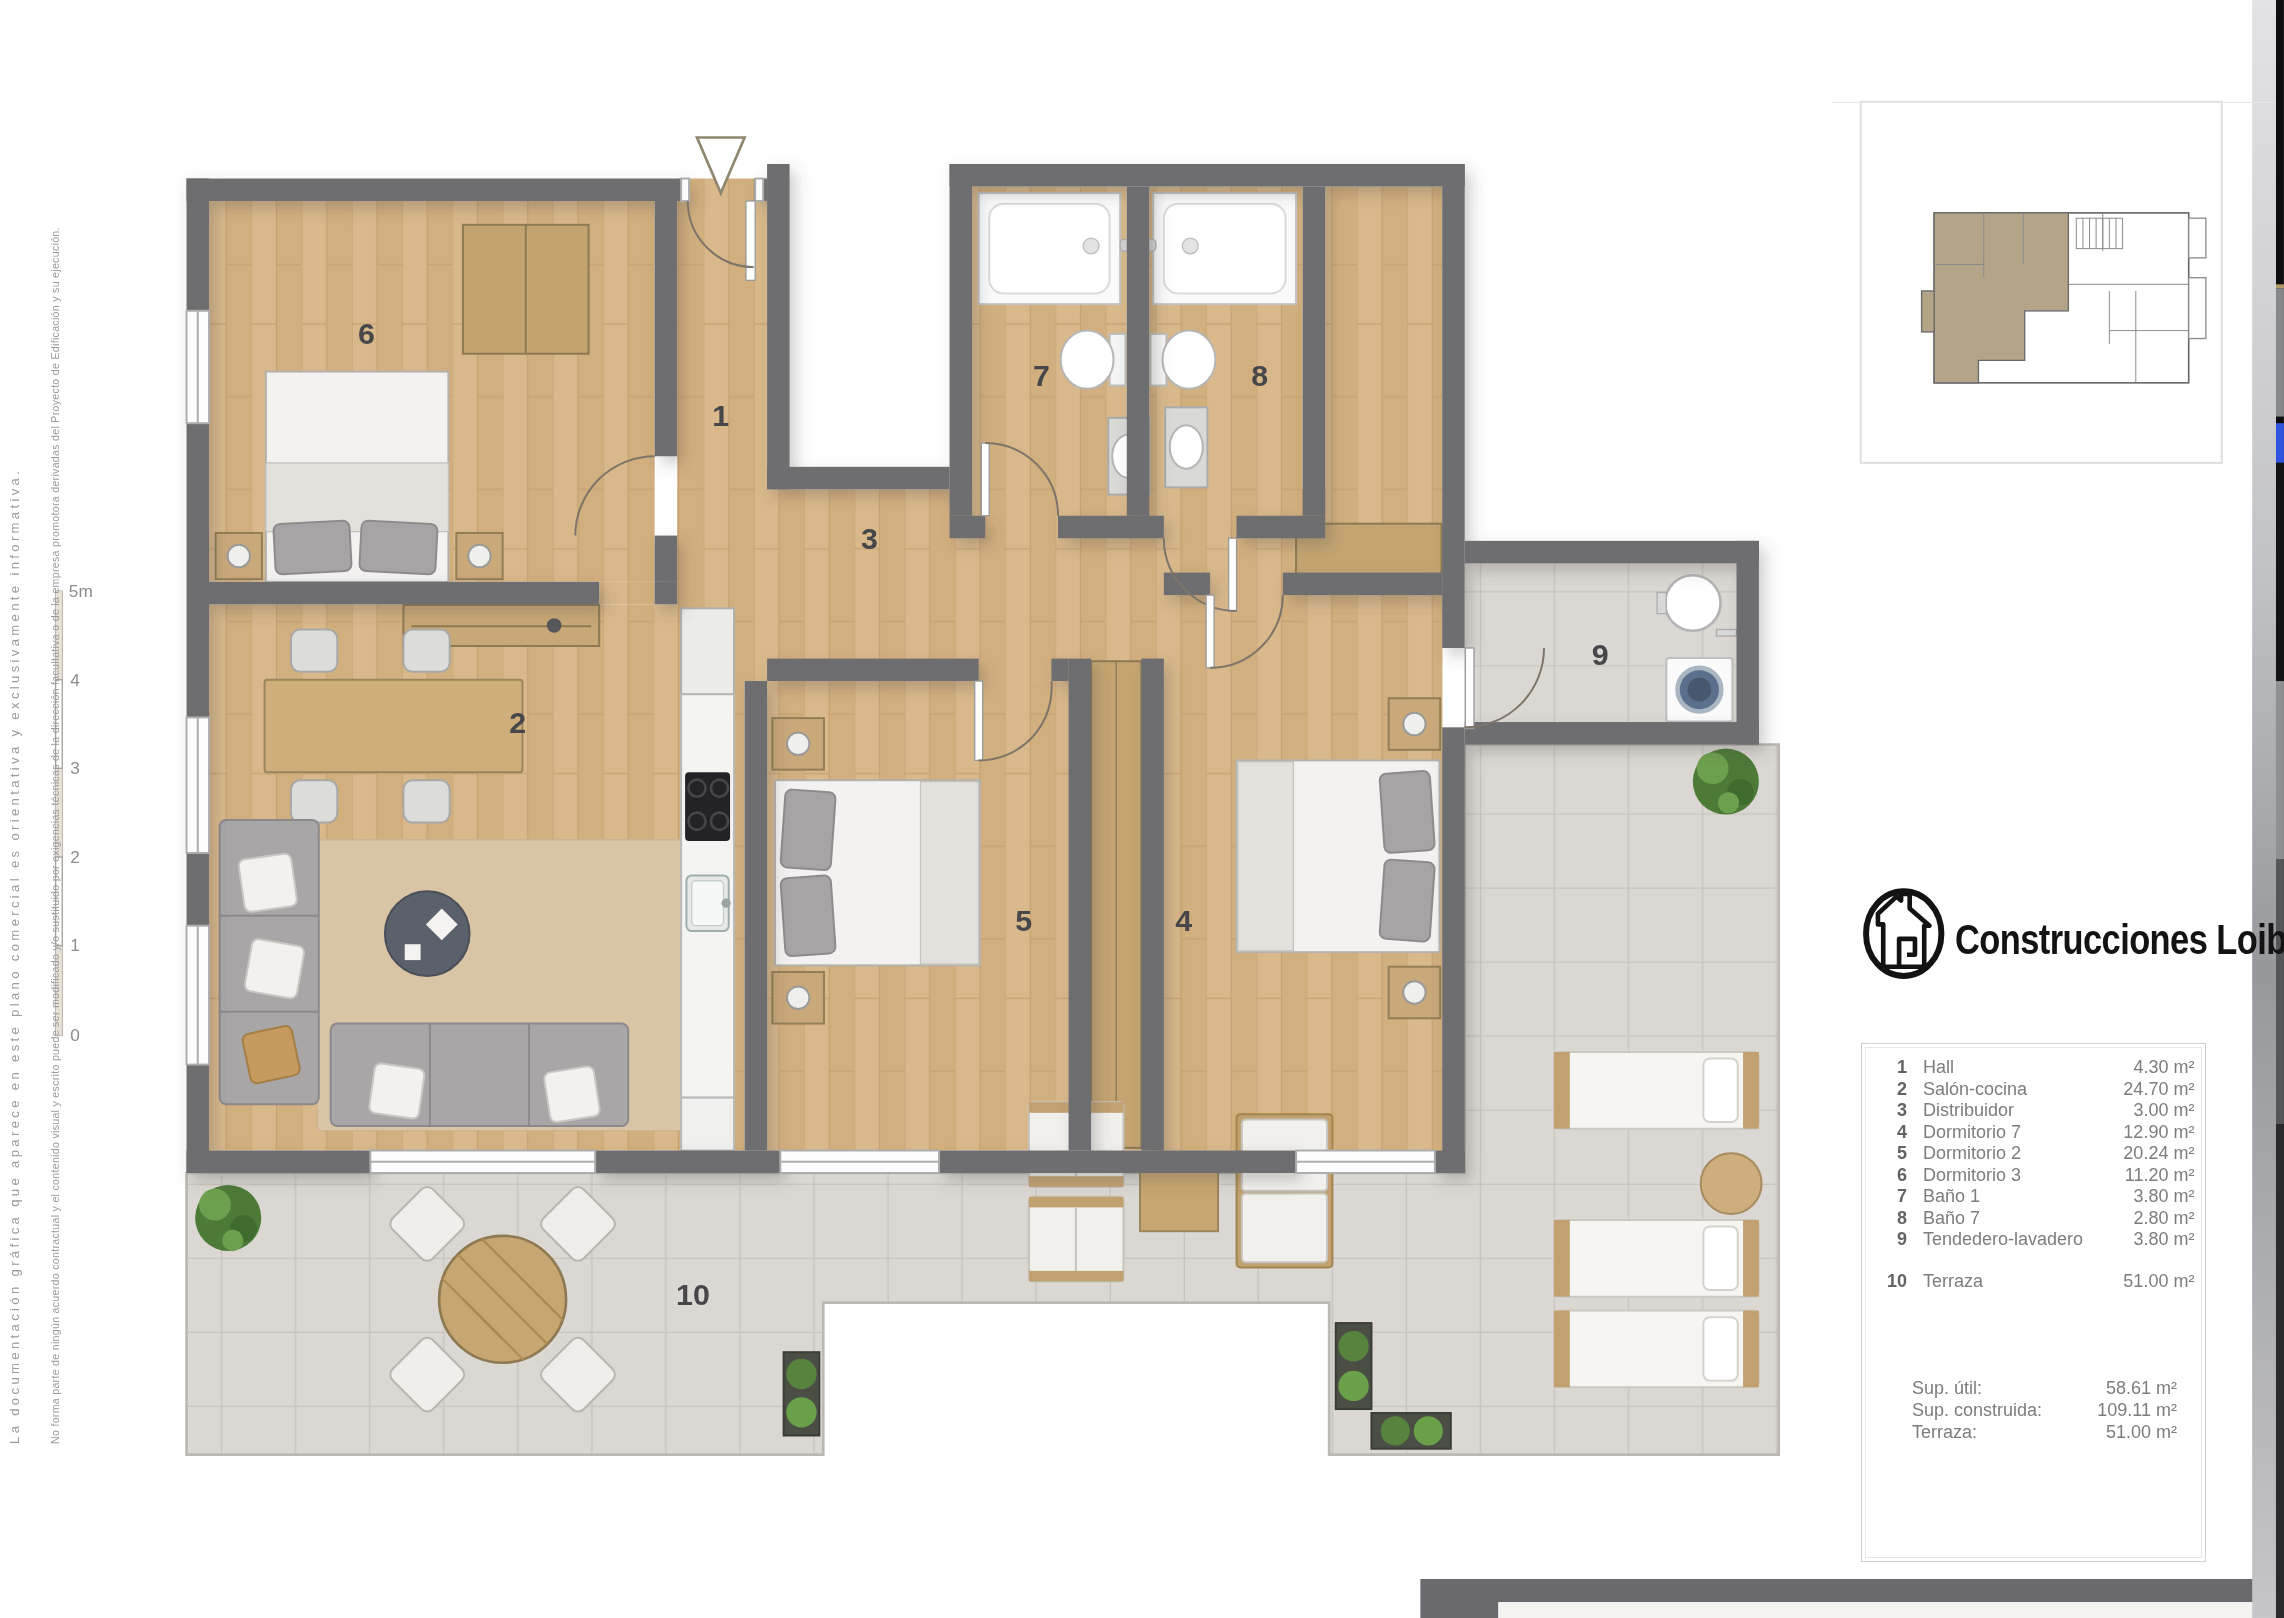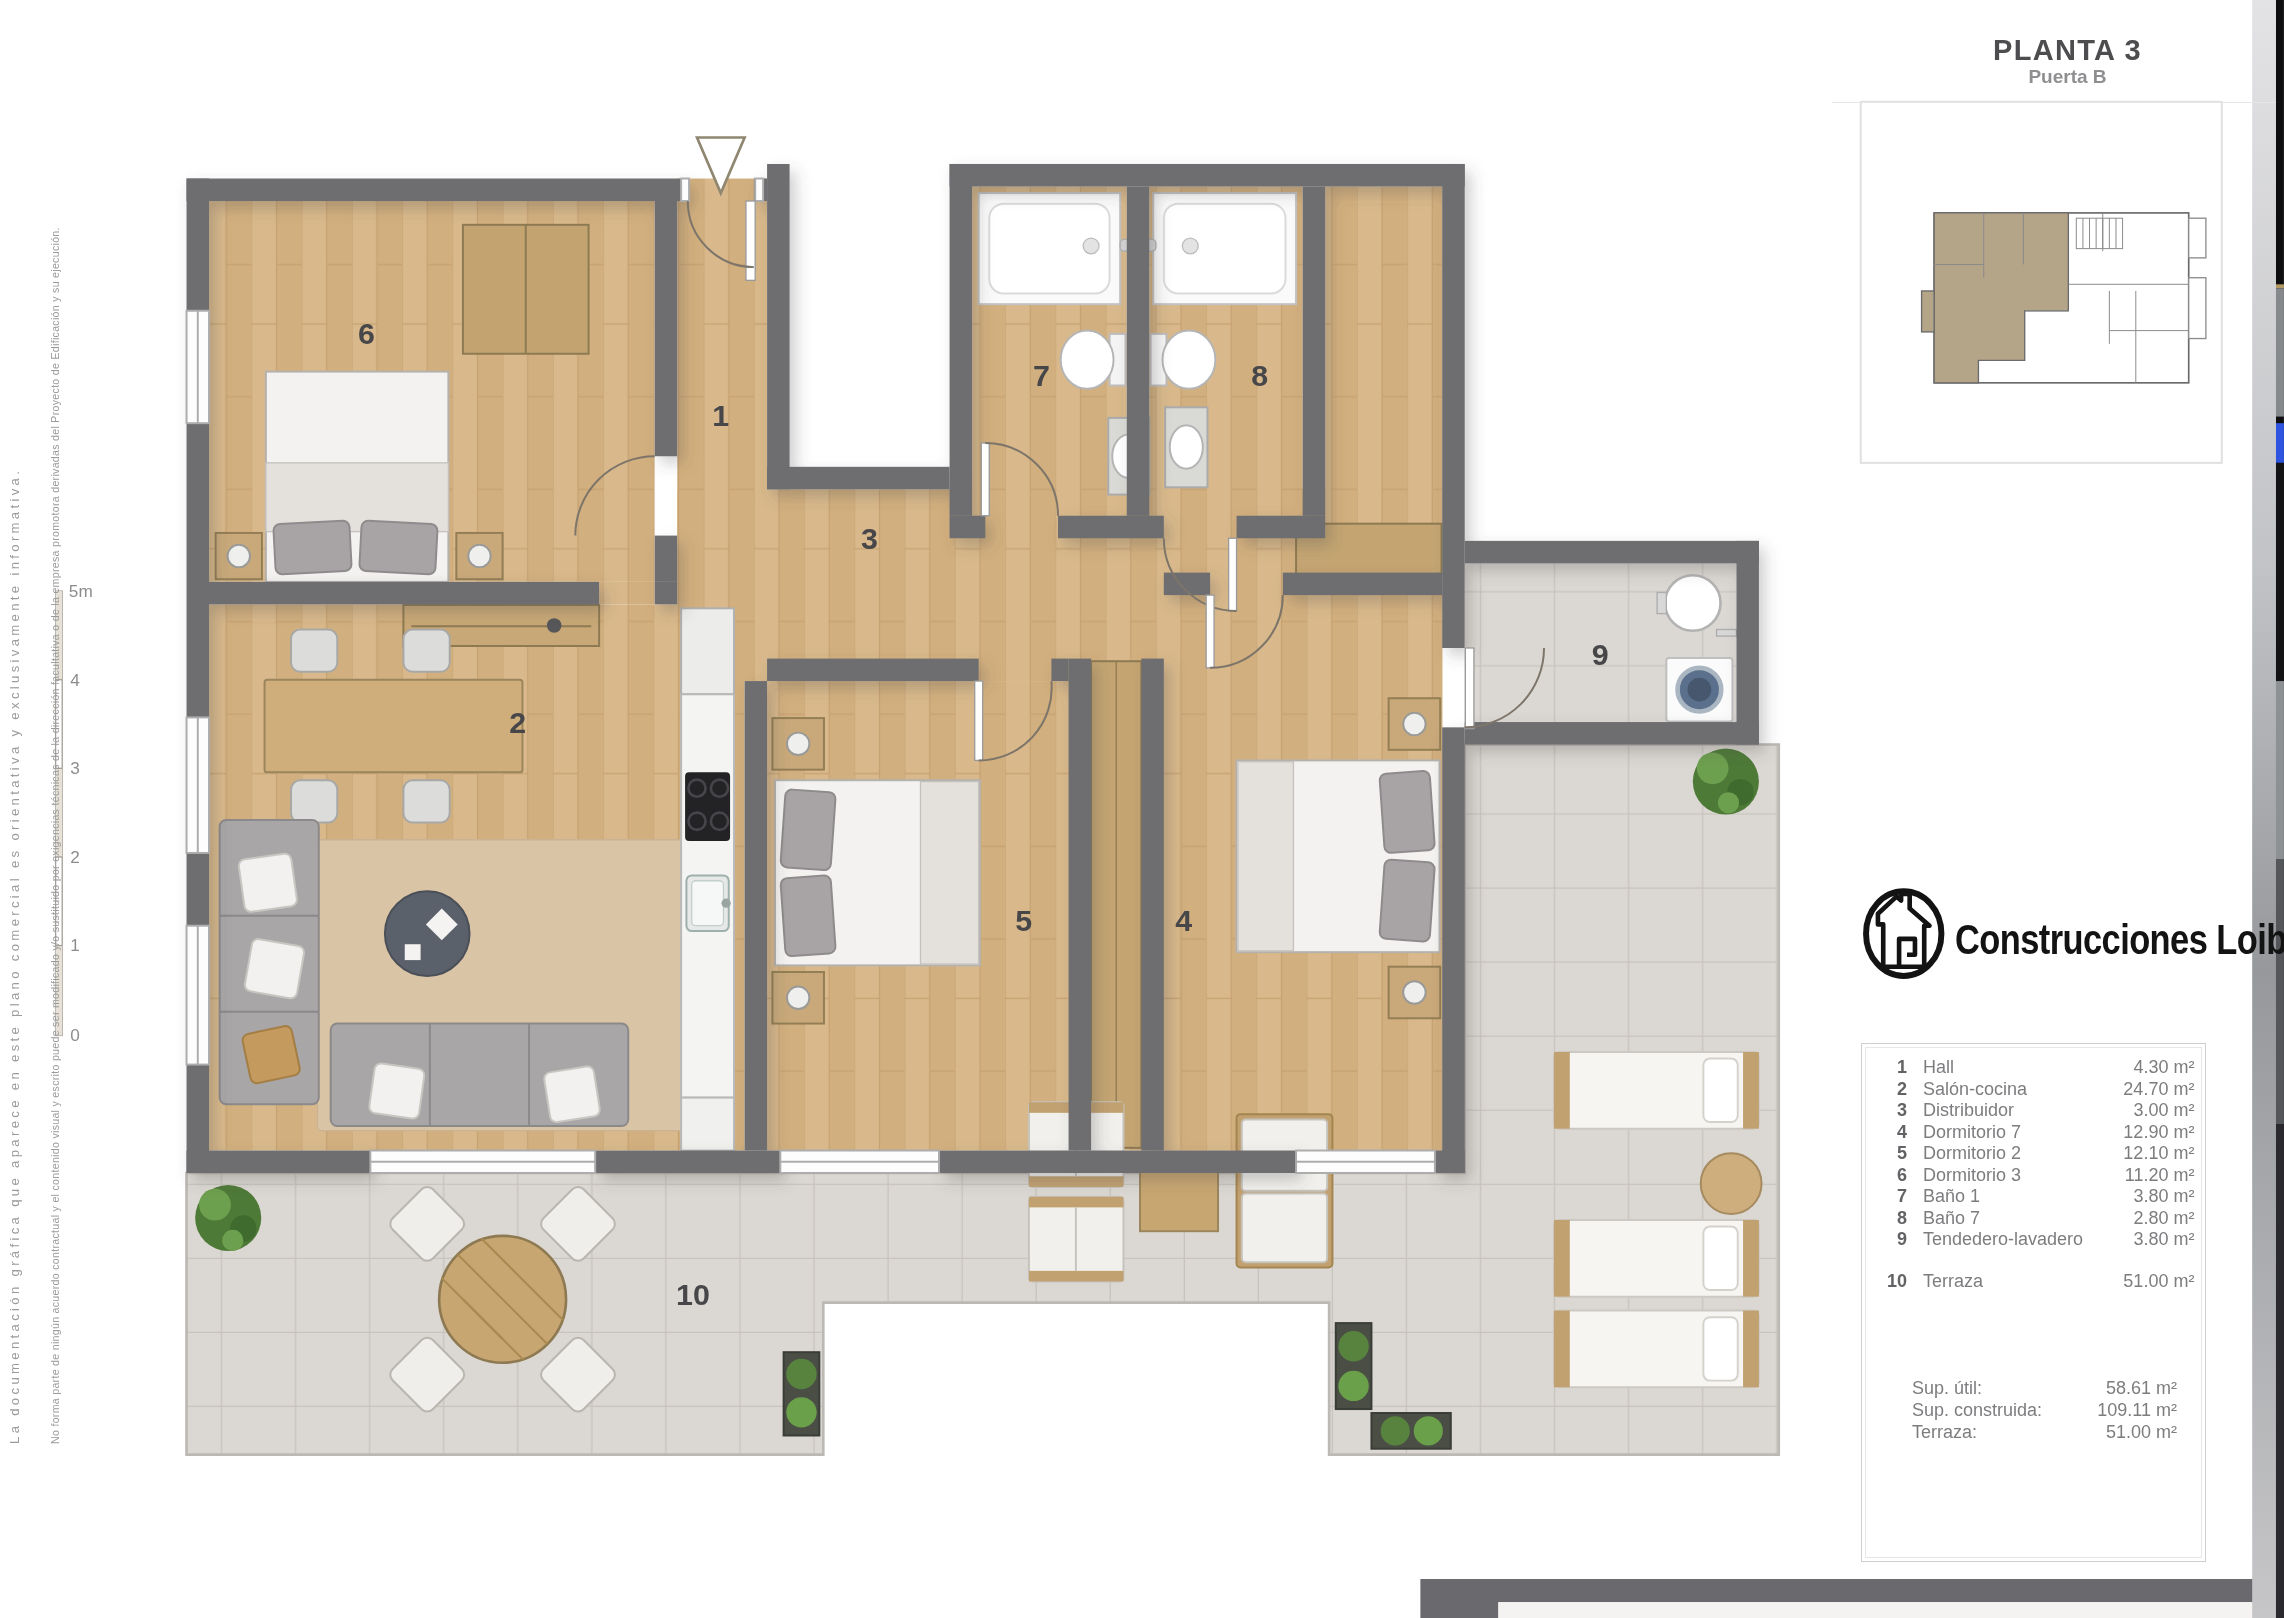--- a/index.html
+++ b/index.html
@@ -449,24 +449,20 @@
         <rect x="3442" y="436" width="12" height="194" fill="#86898c"></rect>
         <rect x="3442" y="640" width="12" height="60" fill="#2f55e0"></rect>
         <rect x="3442" y="700" width="12" height="330" fill="#131316"></rect>
         <rect x="3442" y="1030" width="12" height="270" fill="#8e9194"></rect>
         <rect x="3442" y="1300" width="12" height="400" fill="#55565a"></rect>
         <rect x="3442" y="1700" width="12" height="747" fill="#2a2a2e"></rect>
       </g>
     </g>
   </svg>
 
-  <div class="title-block">
-    <div class="title-main">PLANTA 3</div>
-    <div class="title-sub">Puerta B</div>
-  </div>
   <div class="title-rule"></div>
 
   <div class="brand-text">
     <span>Construcciones Loibe</span>
   </div>
 
   <div class="legend">
     <div class="legend-inner"></div>
     <div class="legend-rows">
       <div class="lrow">
@@ -490,21 +486,21 @@
       <div class="lrow">
           <span class="num">4</span>
           <span></span>
           <span class="nm">Dormitorio 7</span>
           <span class="area">12.90 m²</span>
         </div>
       <div class="lrow">
           <span class="num">5</span>
           <span></span>
           <span class="nm">Dormitorio 2</span>
-          <span class="area">12.10 m²</span>
+          <span class="area">20.24 m²</span>
         </div>
       <div class="lrow">
           <span class="num">6</span>
           <span></span>
           <span class="nm">Dormitorio 3</span>
           <span class="area">11.20 m²</span>
         </div>
       <div class="lrow">
           <span class="num">7</span>
           <span></span>

